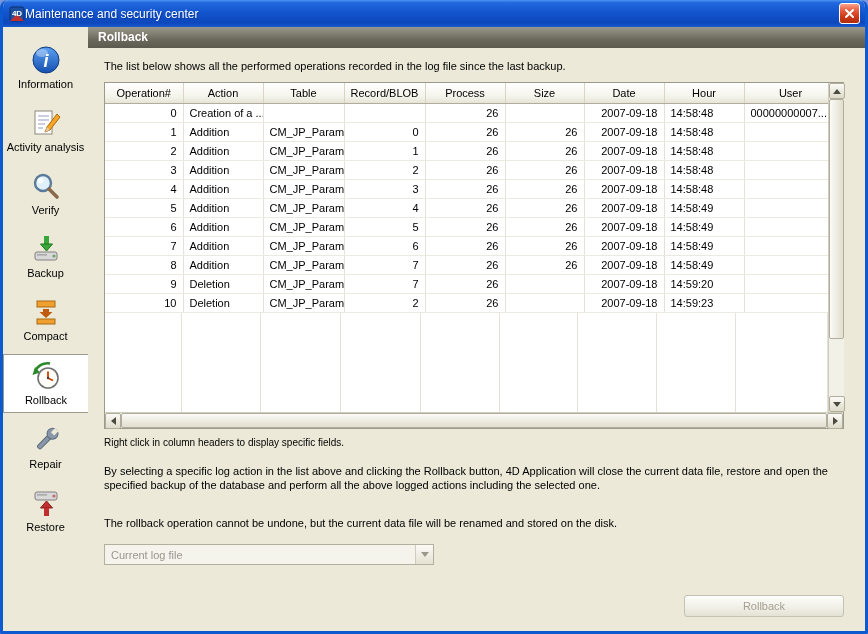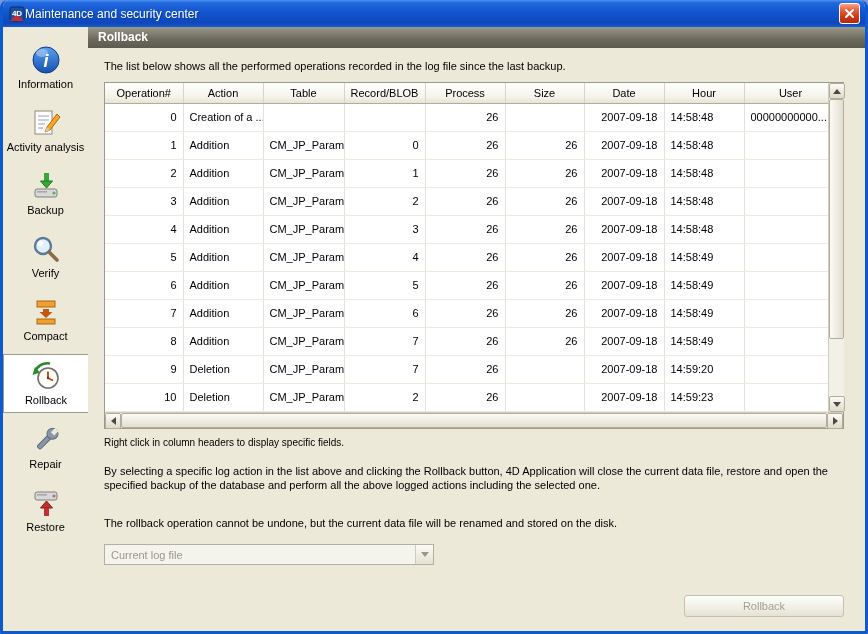--- a/index.html
+++ b/index.html
@@ -40,21 +40,21 @@
   .content { flex:1; position:relative; background:#ece9d8; min-width:0; }
   .section-header {
     height:21px; background:linear-gradient(180deg,#9a988a 0%,#6b695c 60%,#5c5a4e 100%);
     color:#fff; font-weight:bold; font-size:12px; line-height:21px; padding-left:10px;
   }
   .content-inner { padding:12px 12px 0 16px; }
   .intro { font-size:11px; margin-bottom:10px; color:#000; }
   
   .table-wrap { width:740px; border:1px solid #9c9a8c; background:#fff; display:flex; flex-direction:column; }
   .table-top { display:flex; height:329px; }
-  .table-main { width:723px; flex:0 0 723px; display:flex; flex-direction:row; overflow:hidden; }
+  .table-main { width:723px; flex:0 0 723px; display:flex; flex-direction:column; overflow:hidden; }
   table { border-collapse:collapse; table-layout:fixed; width:723px; font-size:11px; }
   th {
     height:20px; font-weight:normal; color:#000;
     background:linear-gradient(180deg,#ffffff 0%,#f4f3ea 70%,#e6e4d6 100%);
     border-right:1px solid #d8d5c5; border-bottom:1px solid #b0ad9c;
     text-align:center; padding:0 4px; overflow:hidden; white-space:nowrap; cursor:pointer;
   }
   td {
     height:19px; border-right:1px solid #e4e2d6; border-bottom:1px solid #eceade;
     padding:0 6px; white-space:nowrap; overflow:hidden; color:#000;
@@ -153,36 +153,36 @@
           <rect x="5" y="4" width="17" height="23" fill="#fff" stroke="#8a8a7a"></rect>
           <path d="M8 9h11 M8 13h11 M8 17h7 M8 21h5" stroke="#9aa0c0" stroke-width="1.2" fill="none"></path>
           <polygon points="27,7 30,10 20,23 15,25 17,20" fill="#f5a623" stroke="#a86a10" stroke-width="1"></polygon>
           <polygon points="15,25 17,20 20,23" fill="#e8c89a"></polygon>
         </svg>
         <span>Activity analysis</span>
       </div>
 
       <div class="side-item">
         <svg class="icon" viewBox="0 0 32 32">
+          <circle cx="13" cy="13" r="8" fill="#dff0fa" stroke="#5a7a9a" stroke-width="2.4"></circle>
+          <circle cx="10.5" cy="10.5" r="3" fill="#ffffff" opacity="0.7"></circle>
+          <line x1="19" y1="19" x2="27" y2="27" stroke="#8a6a4a" stroke-width="3.6" stroke-linecap="round"></line>
+        </svg>
+        <span>Verify</span>
+      </div>
+
+      <div class="side-item">
+        <svg class="icon" viewBox="0 0 32 32">
           <rect x="14" y="3" width="5" height="8" fill="#3aa53a"></rect>
           <polygon points="10.5,11 22.5,11 16.5,18" fill="#3aa53a" stroke="#1a7a1a"></polygon>
           <rect x="5" y="19" width="22" height="8" rx="2" fill="#d8d8d8" stroke="#808080"></rect>
           <circle cx="24" cy="23" r="1.6" fill="#6aa56a"></circle>
           <rect x="7" y="21" width="10" height="1.6" fill="#a8a8a8"></rect>
         </svg>
         <span>Backup</span>
-      </div>
-
-      <div class="side-item">
-        <svg class="icon" viewBox="0 0 32 32">
-          <circle cx="13" cy="13" r="8" fill="#dff0fa" stroke="#5a7a9a" stroke-width="2.4"></circle>
-          <circle cx="10.5" cy="10.5" r="3" fill="#ffffff" opacity="0.7"></circle>
-          <line x1="19" y1="19" x2="27" y2="27" stroke="#8a6a4a" stroke-width="3.6" stroke-linecap="round"></line>
-        </svg>
-        <span>Verify</span>
       </div>
 
       <div class="side-item">
         <svg class="icon" viewBox="0 0 32 32">
           <rect x="7" y="5" width="18" height="6" fill="#f0a030" stroke="#a86a10"></rect>
           <polygon points="13,13 19,13 19,16 22.5,16 16,22 9.5,16 13,16" fill="#c05a10"></polygon>
           <rect x="7" y="23" width="18" height="5" fill="#f0a030" stroke="#a86a10"></rect>
         </svg>
         <span>Compact</span>
       </div>
@@ -250,21 +250,21 @@
                 <tbody>
                     <tr>
                       <td class="c0 a-r">0</td>
                       <td class="c1 a-l">Creation of a ...</td>
                       <td class="c2 a-l"></td>
                       <td class="c3 a-r"></td>
                       <td class="c4 a-r">26</td>
                       <td class="c5 a-r"></td>
                       <td class="c6 a-r">2007-09-18</td>
                       <td class="c7 a-l">14:58:48</td>
-                      <td class="c8 a-l">00000000000...</td>
+                      <td class="c8 a-l">00000000007...</td>
                     </tr>
                     <tr>
                       <td class="c0 a-r">1</td>
                       <td class="c1 a-l">Addition</td>
                       <td class="c2 a-l">CM_JP_Params</td>
                       <td class="c3 a-r">0</td>
                       <td class="c4 a-r">26</td>
                       <td class="c5 a-r">26</td>
                       <td class="c6 a-r">2007-09-18</td>
                       <td class="c7 a-l">14:58:48</td>

